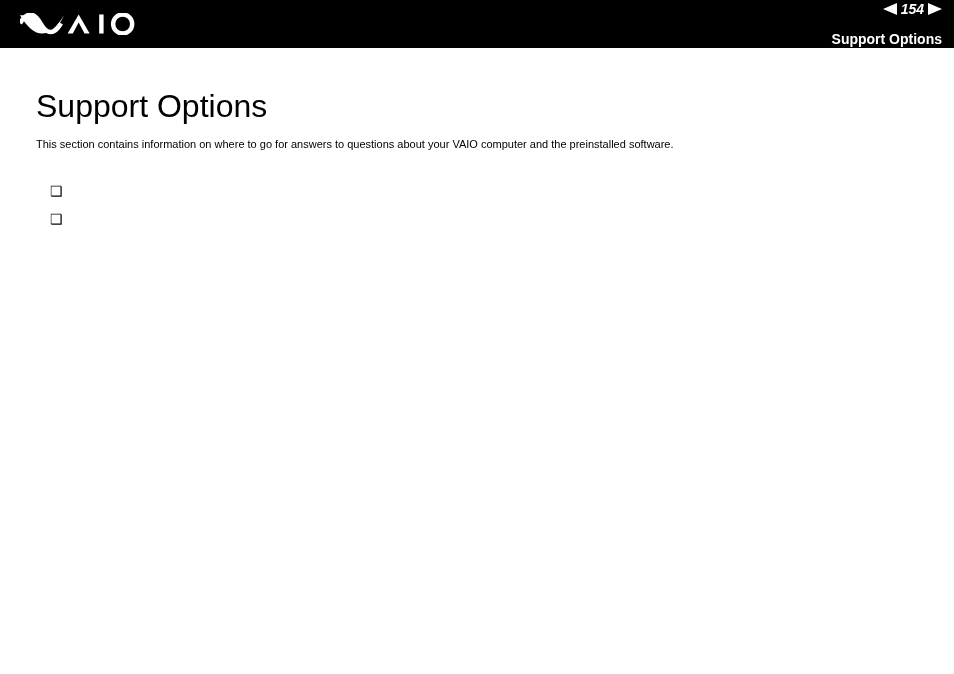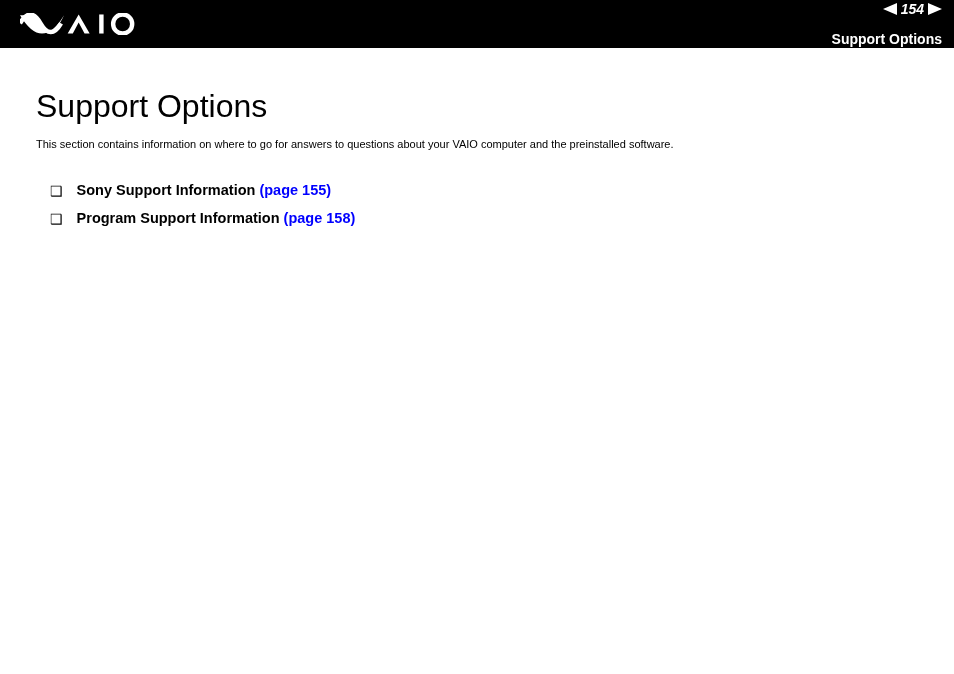--- a/index.html
+++ b/index.html
@@ -133,24 +133,18 @@
     <div class="header-subtitle">Support Options</div>
   </div>
 </div>
 
 <div class="content">
   <h1 class="page-title">Support Options</h1>
   <p class="intro-text">This section contains information on where to go for answers to questions about your VAIO computer and the preinstalled software.</p>
   <ul class="link-list">
     <li>
       <span class="bullet">❑</span>
-      <span>
-        <span class="item-label">Sony Support Information </span><a class="page-link">(page 155)</a>
-      </span>
     </li>
     <li>
       <span class="bullet">❑</span>
-      <span>
-        <span class="item-label">Program Support Information </span><a class="page-link">(page 158)</a>
-      </span>
     </li>
   </ul>
 </div>
 
 </body></html>

